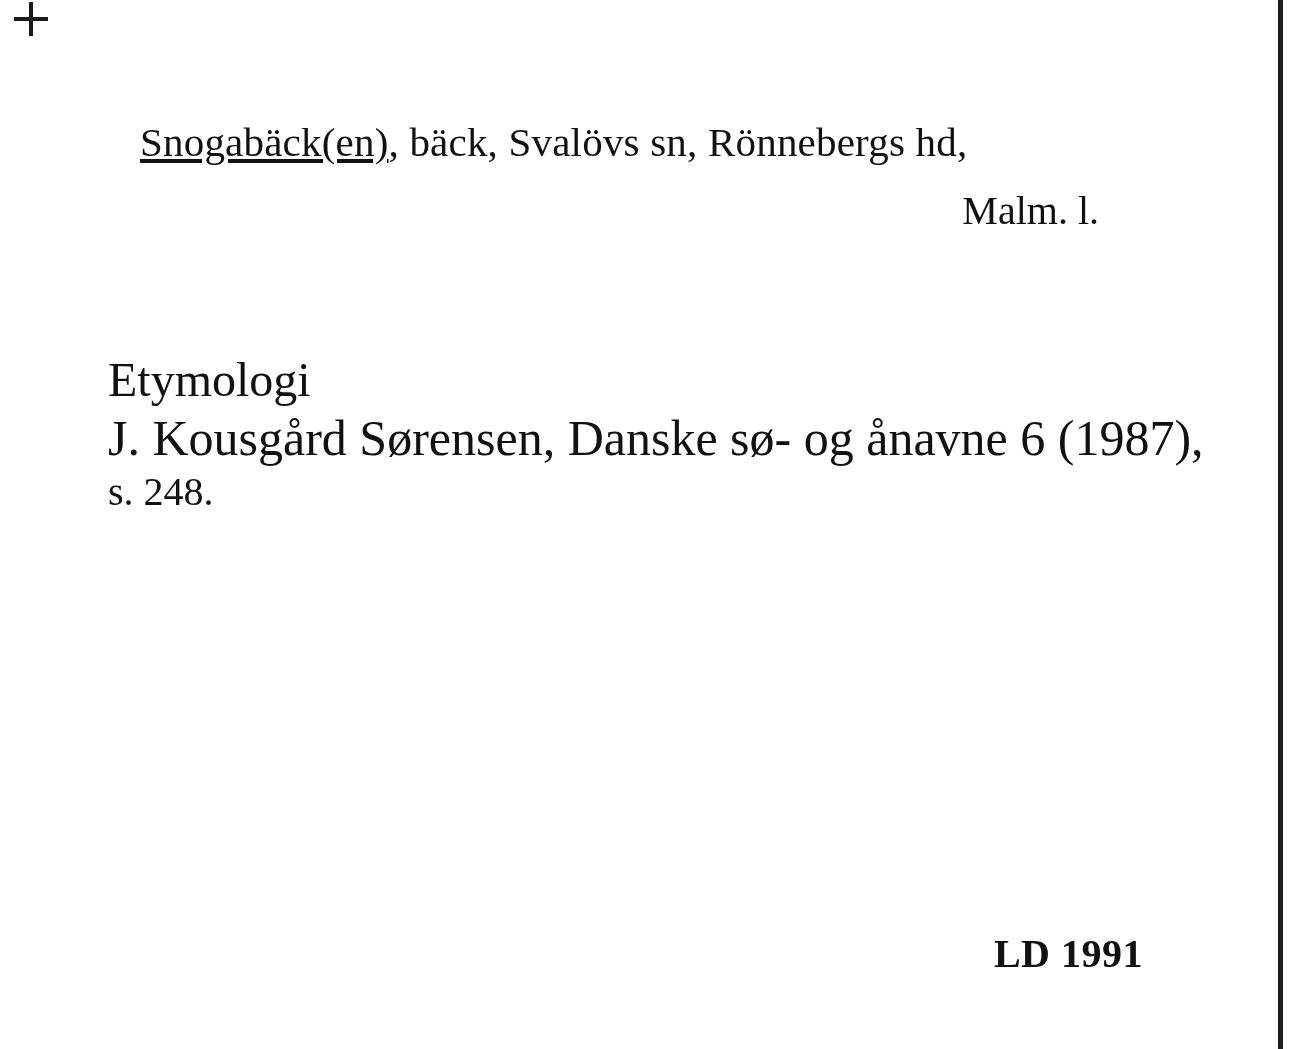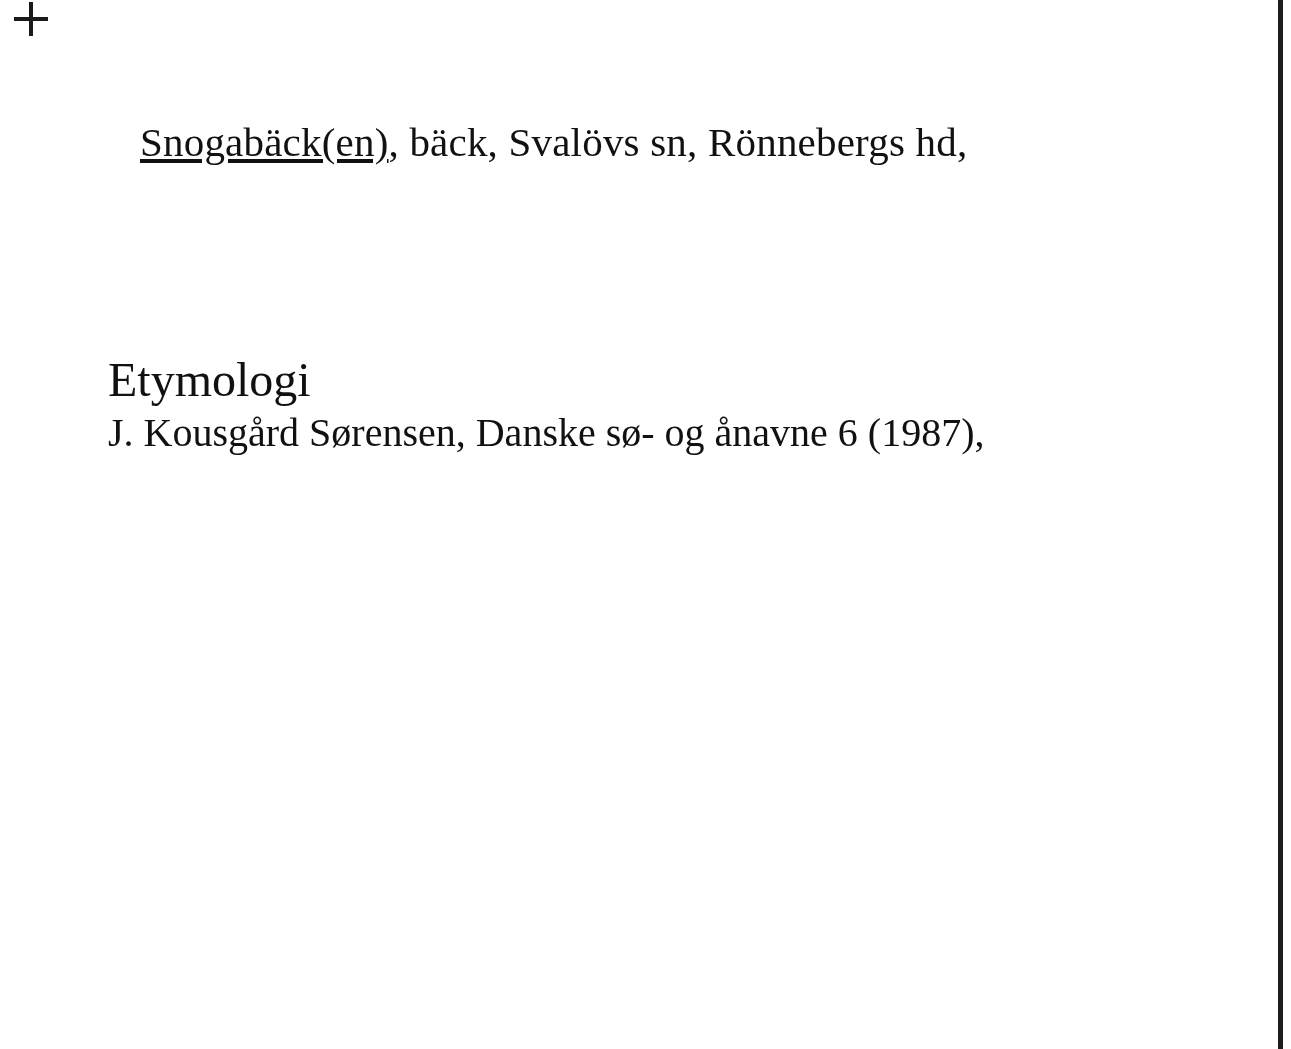--- a/index.html
+++ b/index.html
@@ -90,21 +90,21 @@
     position: absolute;
     left: 0;
     top: 352px;
     width: 1110px;
   }
   .section-title {
     font-size: 48px;
     line-height: 1.18;
   }
   .reference-line {
-    font-size: 40px;
+    font-size: 50px;
     line-height: 1.18;
     white-space: nowrap;
   }
   .reference-line2 {
     font-size: 40px;
     line-height: 1.18;
   }
 
   .footer {
     position: absolute;
@@ -120,21 +120,24 @@
 </head>
 <body>
 
 <div class="reg-mark"></div>
 <div class="edge-rule"></div>
 
 <div class="card">
 
   <div class="headword-block">
     <div class="headword-line"><span class="headword">Snogabäck(en)</span><span>, bäck, Svalövs sn, Rönnebergs hd,</span></div>
+    <div class="locality-line">Malm. l.</div>
   </div>
 
   <div class="section">
     <div class="section-title">Etymologi</div>
     <div class="reference-line">J. Kousgård Sørensen, Danske sø- og ånavne 6 (1987),</div>
+    <div class="reference-line2">s. 248.</div>
   </div>
 
+  <div class="footer">LD 1991</div>
 
 </div>
 
 </body></html>

